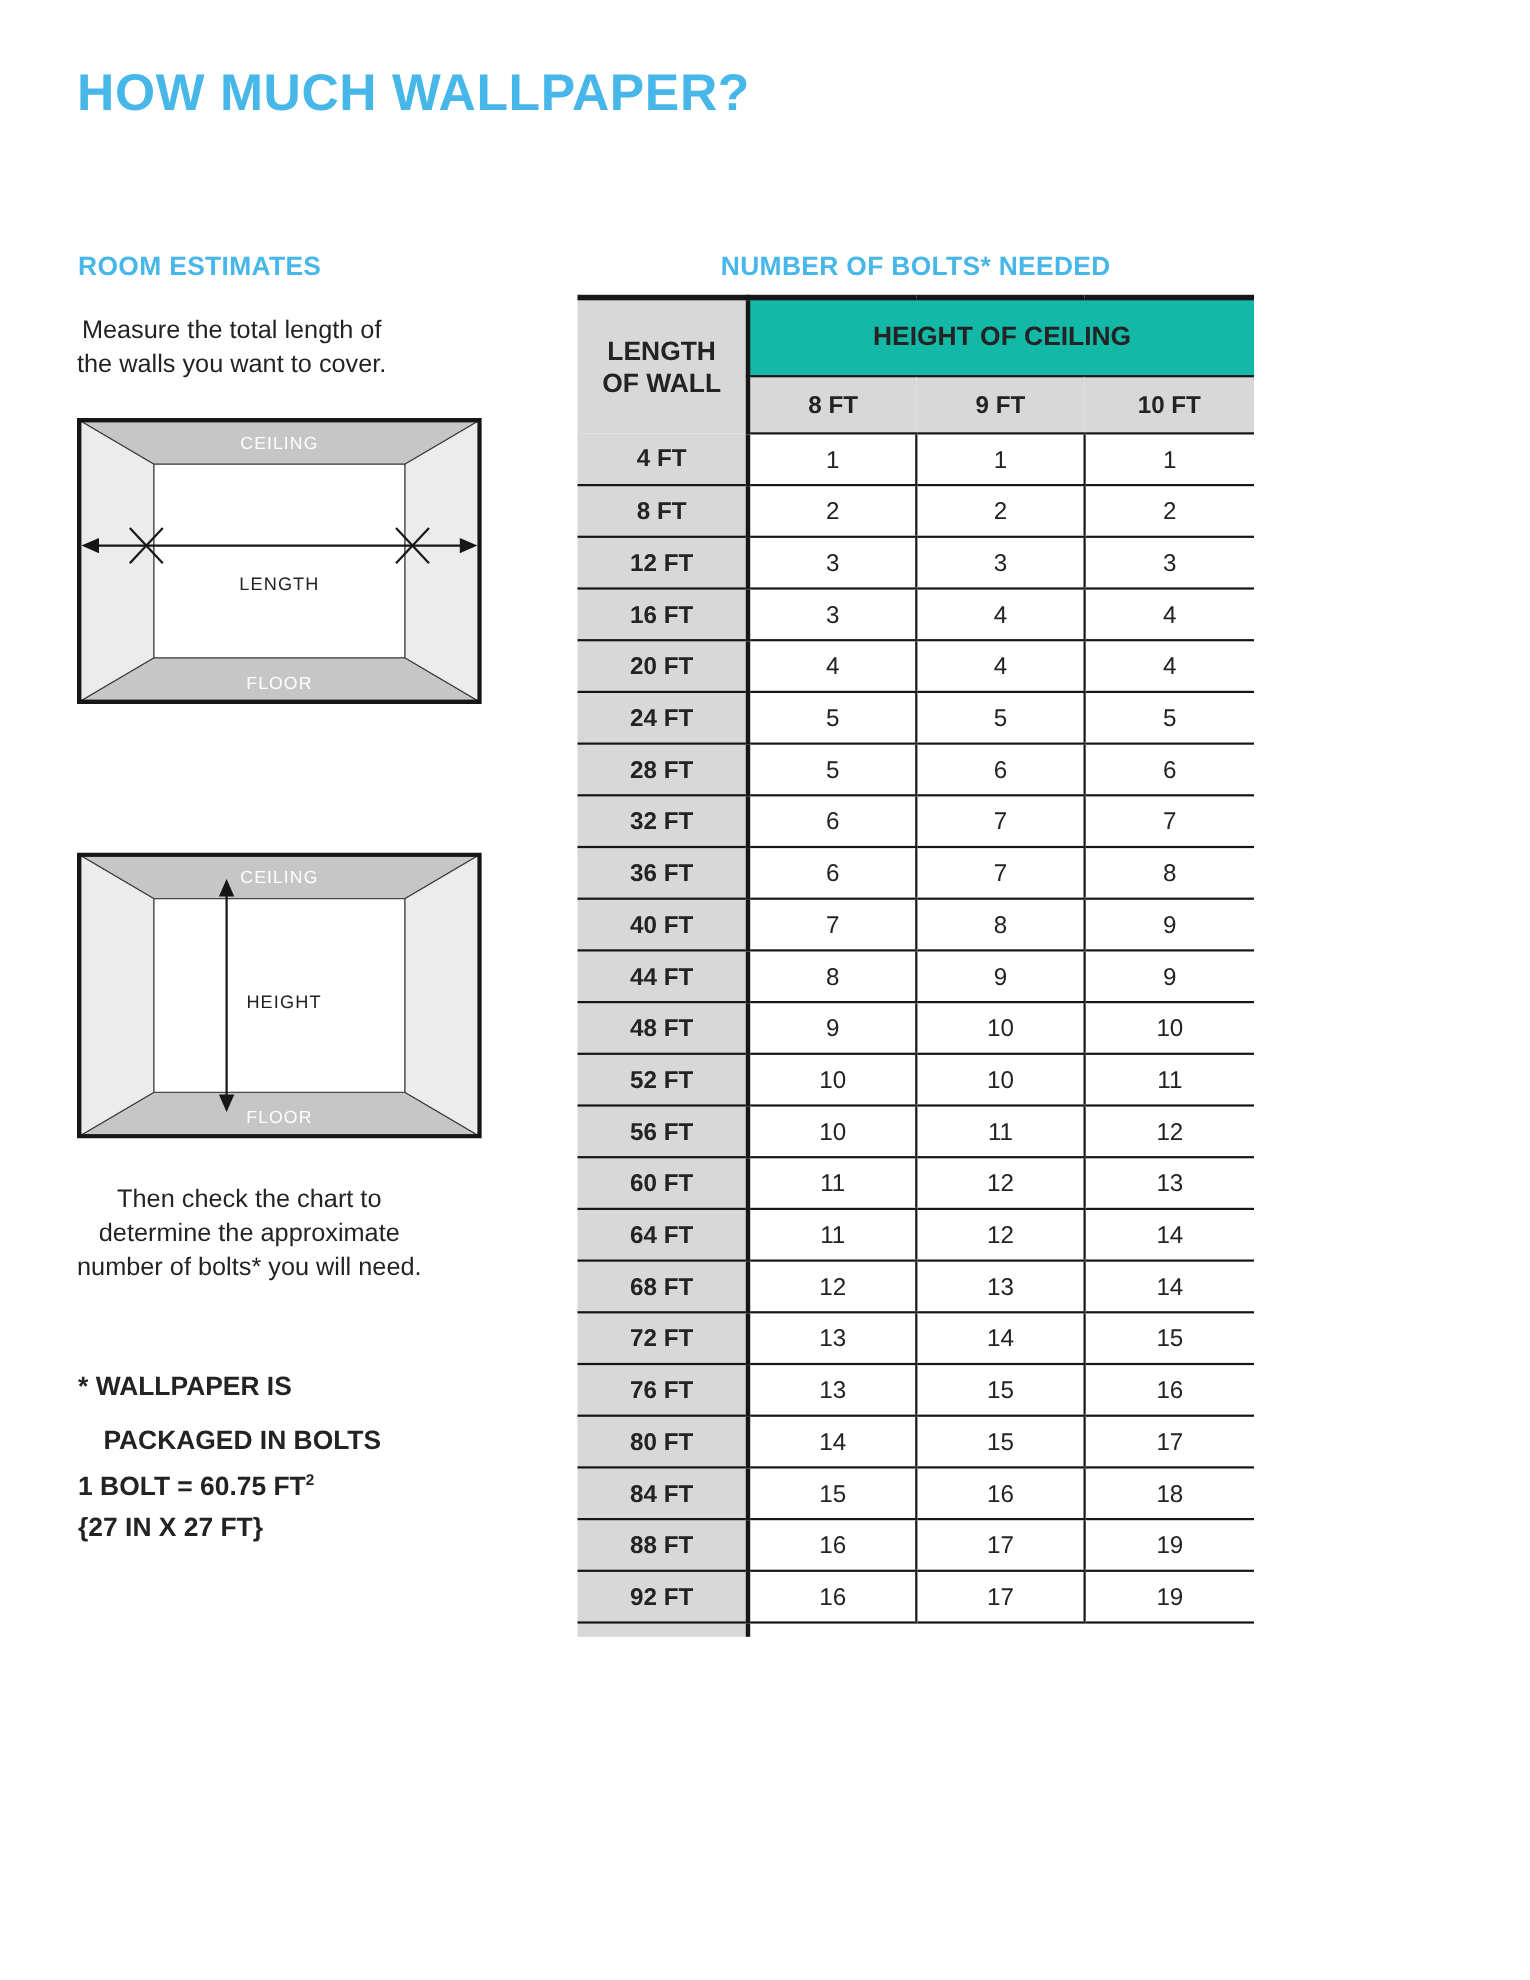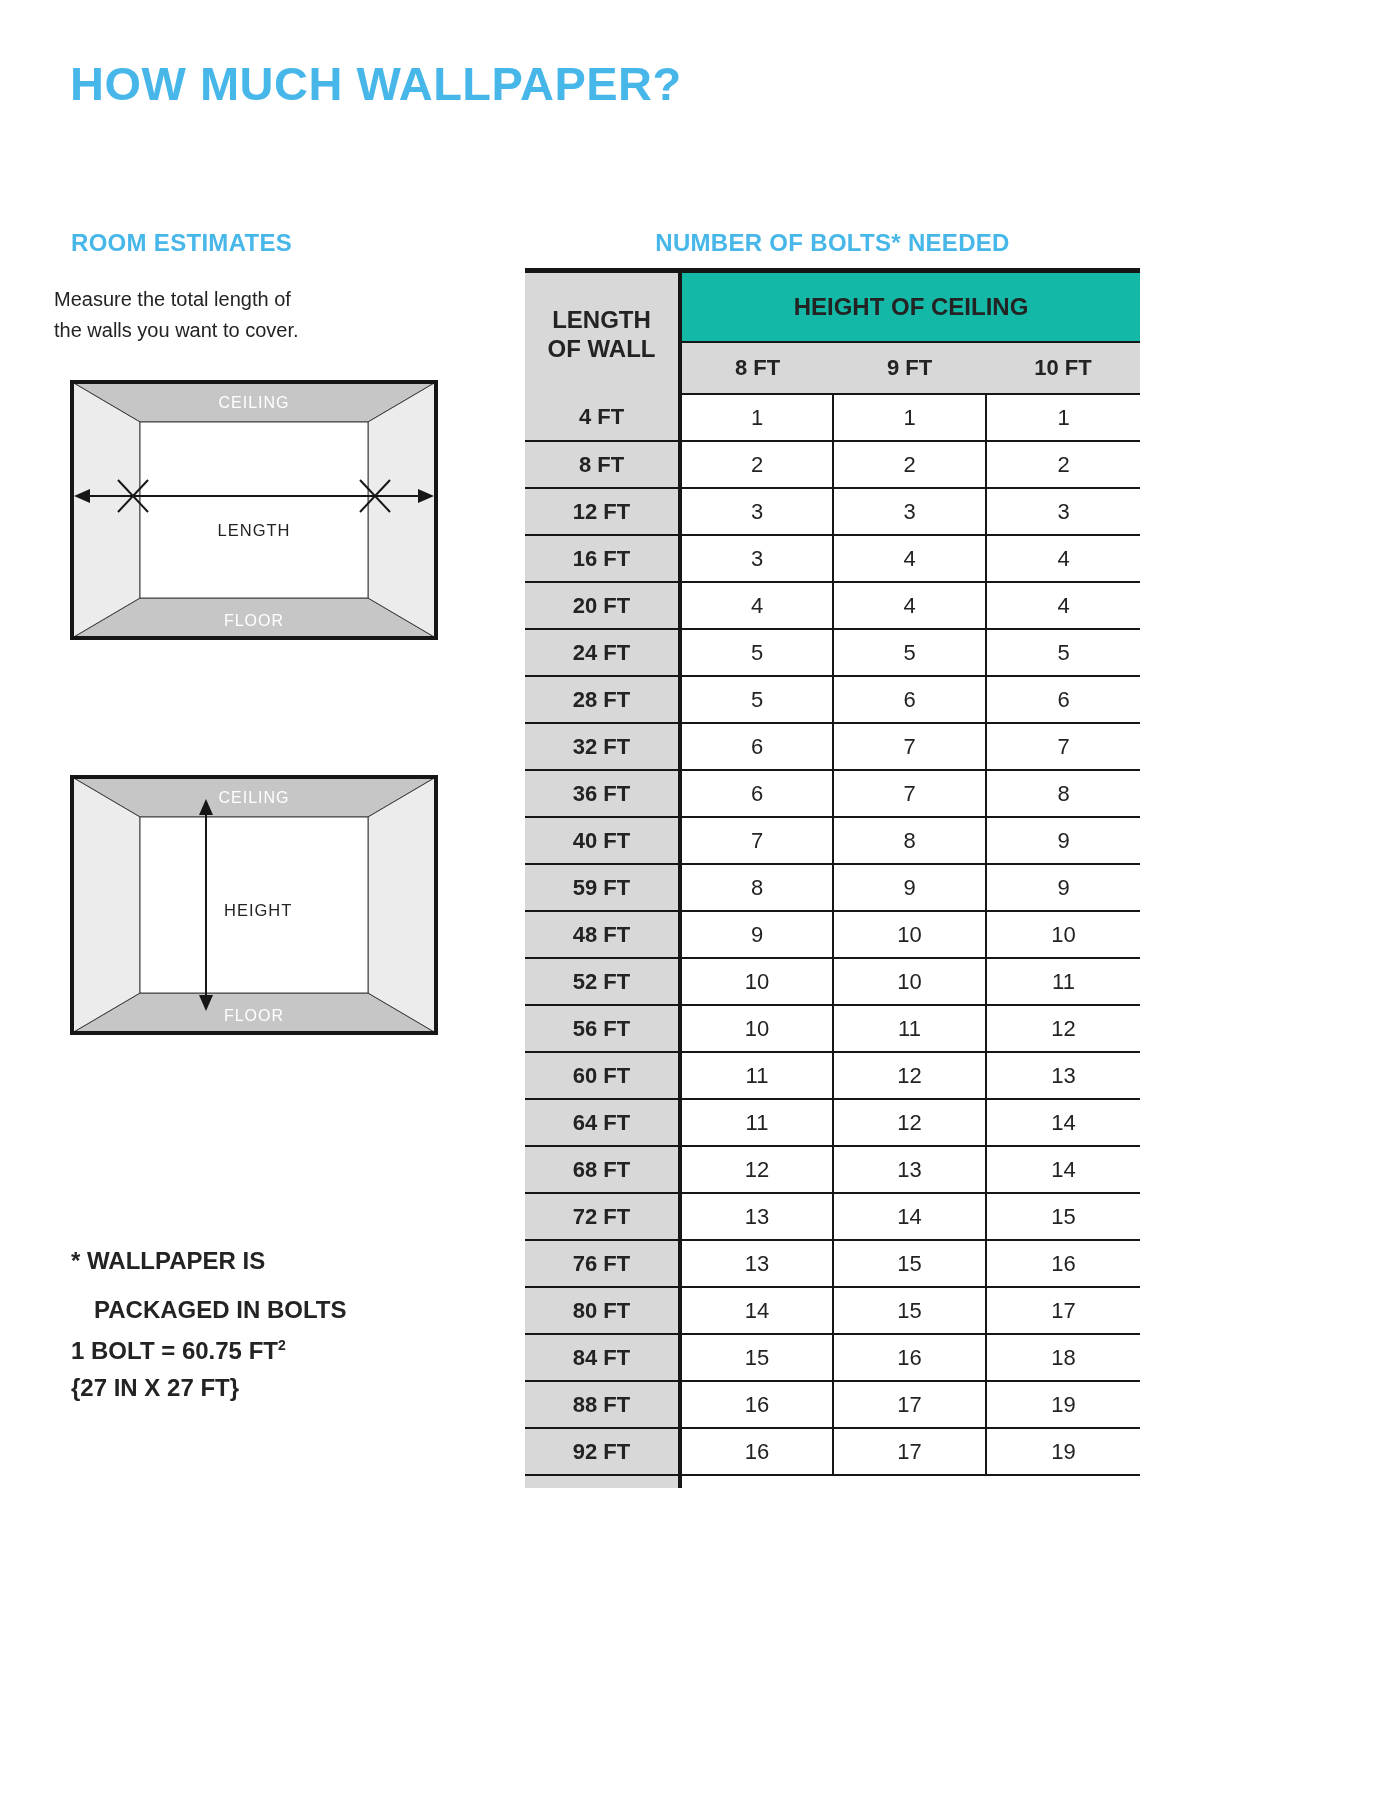--- a/index.html
+++ b/index.html
@@ -3,21 +3,21 @@
 <meta charset="utf-8">
 <style>
   html,body{margin:0;padding:0;background:#ffffff;}
   #page{position:relative;width:1310px;height:1800px;background:#ffffff;
         font-family:"Liberation Sans",sans-serif;color:#232323;overflow:hidden;}
   .abs{position:absolute;}
   #main-title{left:70px;top:56px;font-size:47px;font-weight:bold;color:#47b7e9;letter-spacing:.5px;}
   .section-heading{font-size:24px;font-weight:bold;color:#47b7e9;letter-spacing:.3px;}
   #room-estimates-heading{left:71px;top:229px;}
   #table-heading{left:525px;top:229px;width:615px;text-align:center;}
-  .para{font-size:20px;line-height:31px;white-space:pre-line;color:#232323;left:54px;}
+  .para{font-size:23px;line-height:31px;white-space:pre-line;color:#232323;left:70px;text-align:center;}
   #para-1{top:284px;}
   #para-2{top:681px;}
   #para-3{top:1074px;}
   .diagram{left:70px;width:368px;height:260px;}
   #length-diagram{top:380px;}
   #height-diagram{top:775px;}
   svg text{font-family:"Liberation Sans",sans-serif;}
   #footnote{left:71px;top:1243px;font-size:24px;font-weight:bold;line-height:35px;}
   #footnote .indent{padding-left:23px;margin-top:14px;}
   #bolt-info{left:71px;top:1327px;font-size:24px;font-weight:bold;line-height:37px;}
@@ -81,20 +81,23 @@
     <text x="184" y="28" text-anchor="middle" font-size="16" letter-spacing="1" fill="#ffffff">CEILING</text>
     <text x="184" y="246" text-anchor="middle" font-size="16" letter-spacing="1" fill="#ffffff">FLOOR</text>
     <g stroke="#161616" stroke-width="2">
       <line x1="136" y1="36" x2="136" y2="224"></line>
     </g>
     <polygon points="136,24 129,40 143,40" fill="#161616"></polygon>
     <polygon points="136,236 129,220 143,220" fill="#161616"></polygon>
     <text x="154" y="141" text-anchor="start" font-size="16.5" letter-spacing="1" fill="#232323">HEIGHT</text>
   </svg>
 
+  <div class="abs para" id="para-3">Then check the chart to
+determine the approximate
+number of bolts* you will need.</div>
 
   <div class="abs" id="footnote">
     <div>* WALLPAPER IS</div>
     <div class="indent">PACKAGED IN BOLTS</div>
   </div>
 
   <div class="abs" id="bolt-info">
     <div><span>1 BOLT = 60.75 FT</span><sup>2</sup></div>
     <div>{27 IN X 27 FT}</div>
   </div>
@@ -173,21 +176,21 @@
           <td class="val">7</td>
           <td class="val">8</td>
         </tr>
         <tr>
           <td class="rowhead gray">40 FT</td>
           <td class="val">7</td>
           <td class="val">8</td>
           <td class="val">9</td>
         </tr>
         <tr>
-          <td class="rowhead gray">59 FT</td>
+          <td class="rowhead gray">44 FT</td>
           <td class="val">8</td>
           <td class="val">9</td>
           <td class="val">9</td>
         </tr>
         <tr>
           <td class="rowhead gray">48 FT</td>
           <td class="val">9</td>
           <td class="val">10</td>
           <td class="val">10</td>
         </tr>

